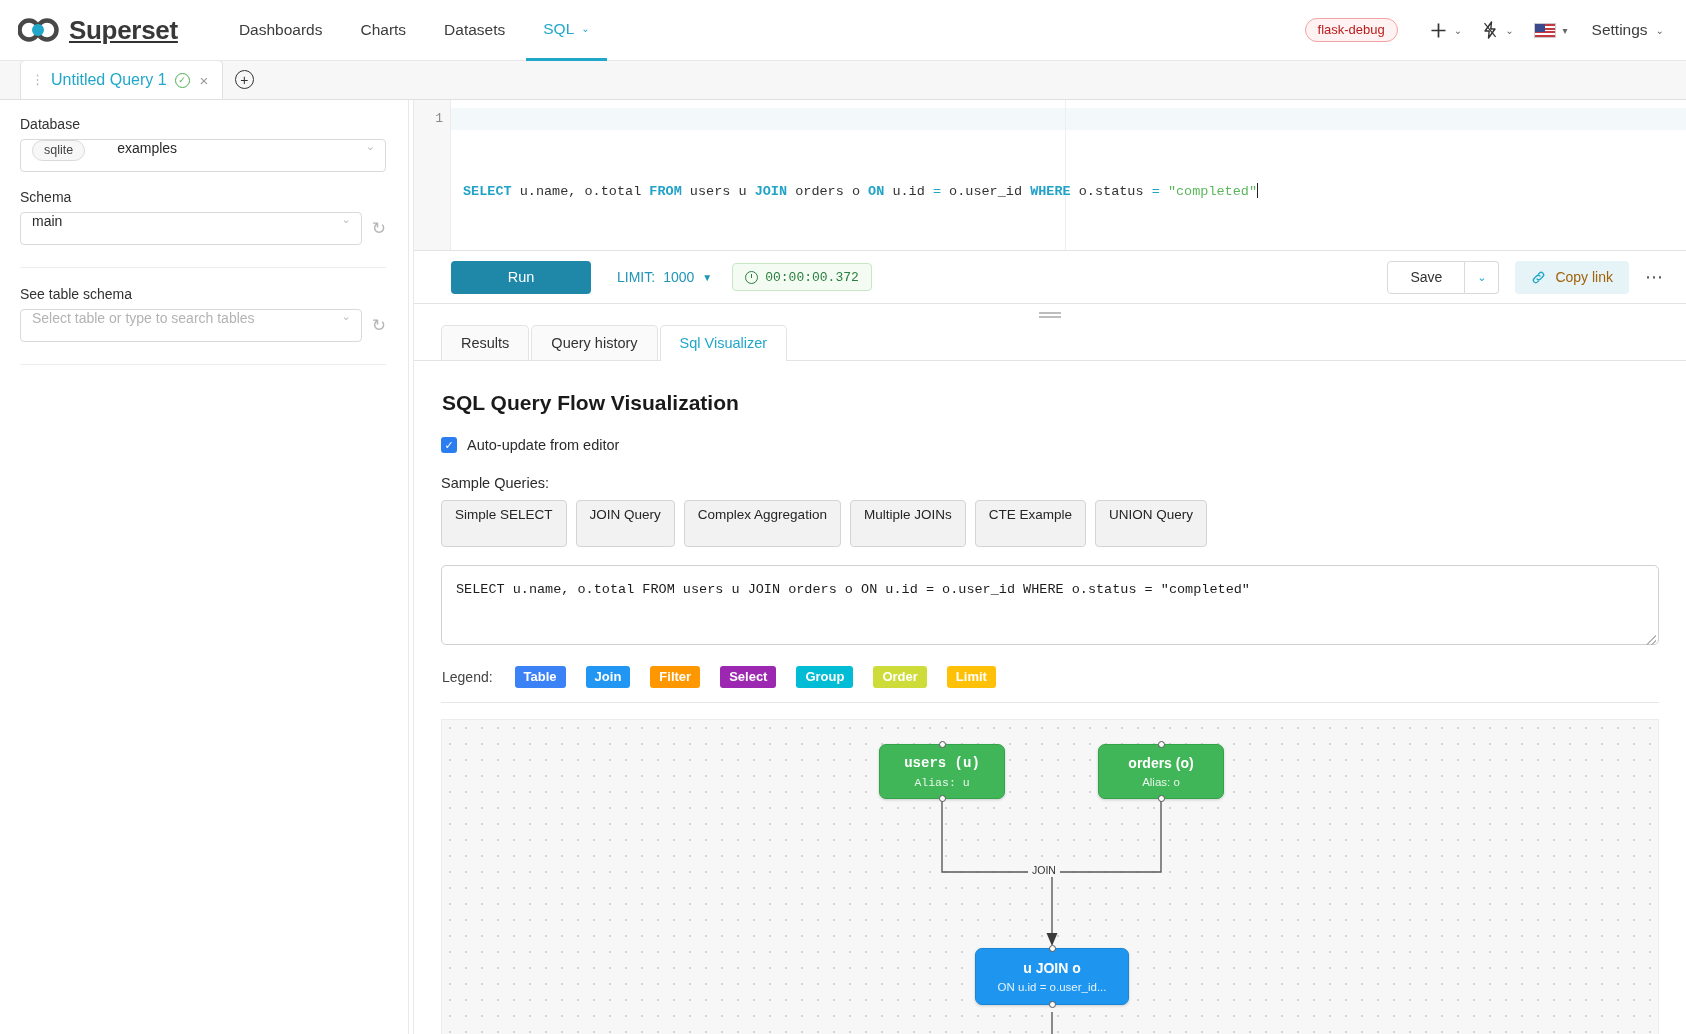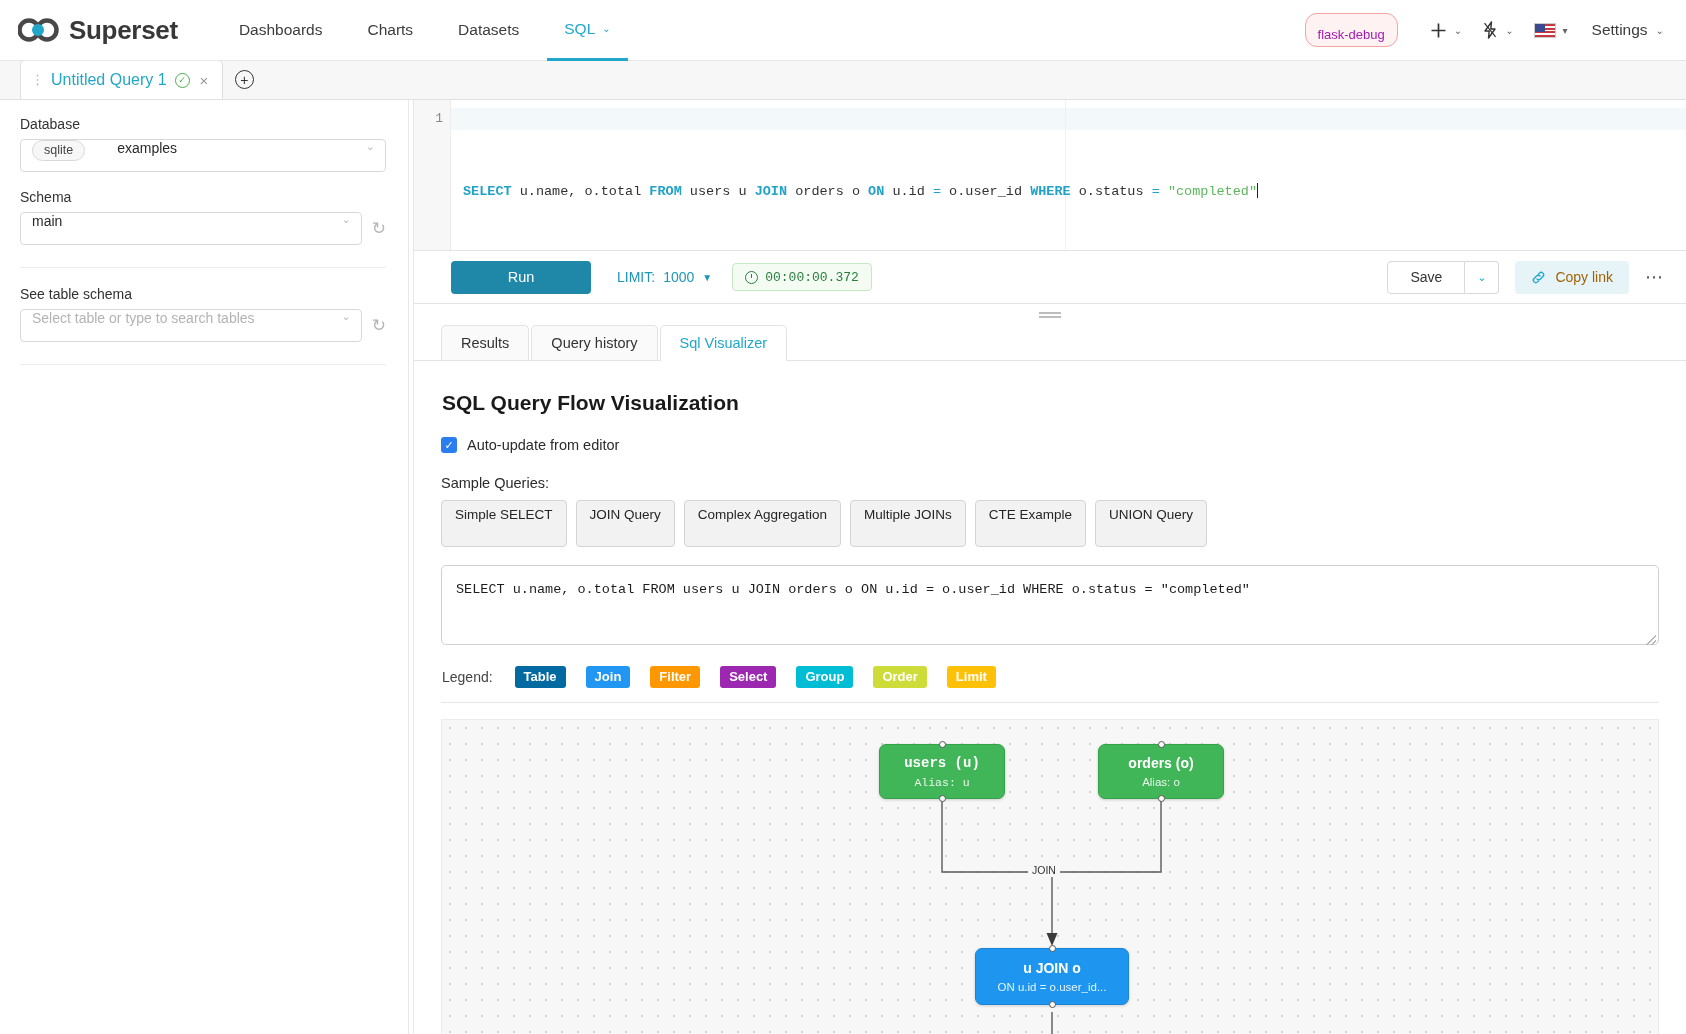--- a/index.html
+++ b/index.html
@@ -16,34 +16,34 @@
   
   .navbar {
     height: 61px;
     display: flex; align-items: center;
     padding: 0 22px 0 18px;
     background: #fff;
     border-bottom: 1px solid #e8e8e8;
     position: relative;
     z-index: 5;
   }
-  .brand { display: flex; align-items: center; gap: 9px; margin-right: 44px; }
+  .brand { display: flex; align-items: center; gap: 9px; margin-right: 44px; text-decoration: underline; }
   .brand-mark { display: block; }
   .brand-text { font-size: 26px; font-weight: bold; color: #383838; letter-spacing: -0.3px; }
-  .nav-links { display: flex; align-items: center; gap: 11px; height: 61px; }
+  .nav-links { display: flex; align-items: center; gap: 4px; height: 61px; }
   .nav-link {
     padding: 0 17px; height: 61px; display: flex; align-items: center;
     font-size: 15.5px; color: #3c3c3c; cursor: pointer;
   }
   .nav-link.active { color: #20a7c9; border-bottom: 3px solid #20a7c9; }
   .nav-link .caret { font-size: 10px; margin-left: 7px; color: #20a7c9; }
   .nav-right { margin-left: auto; display: flex; align-items: center; gap: 0; }
   .badge-debug {
-    border: 1px solid #f5a3a3; color: #a21caf; background: #fff2f2;
-    border-radius: 12px; padding: 13px 12px 4px; font-size: 13px; margin-right: 22px;
+    border: 1px solid #f5a3a3; color: #b91c1c; background: #fff2f2;
+    border-radius: 12px; padding: 3px 12px 4px; font-size: 13px; margin-right: 22px;
   }
   .nav-icon-btn {
     display: flex; align-items: center; gap: 7px; padding: 0 10px;
     cursor: pointer; color: #444; font-size: 19px;
   }
   .nav-icon-btn .caret { font-size: 10px; color: #666; }
   .flag {
     width: 22px; height: 15px; display: inline-block; position: relative;
     background: linear-gradient(to bottom,
       #c7373f 0 14.2%, #fff 14.2% 28.5%, #c7373f 28.5% 42.8%, #fff 42.8% 57.1%,
@@ -434,21 +434,21 @@
         <button class="sample-btn">UNION Query</button>
       </div>
 
       <div class="ta-wrap">
         <textarea class="sql-textarea" spellcheck="false" style="">SELECT u.name, o.total FROM users u JOIN orders o ON u.id = o.user_id WHERE o.status = "completed"</textarea>
         <span class="ta-grip"></span>
       </div>
 
       <div class="legend-row">
         <span class="legend-label">Legend:</span>
-        <span class="lg" style="background:#0369a1">Table</span>
+        <span class="lg" style="background:#3b82f6">Table</span>
         <span class="lg" style="background:#2196f3">Join</span>
         <span class="lg" style="background:#ff9800">Filter</span>
         <span class="lg" style="background:#9c27b0">Select</span>
         <span class="lg" style="background:#00bcd4">Group</span>
         <span class="lg" style="background:#cddc39">Order</span>
         <span class="lg" style="background:#ffc107">Limit</span>
       </div>
       <div class="hr-thin"></div>
 
       <div class="canvas">

